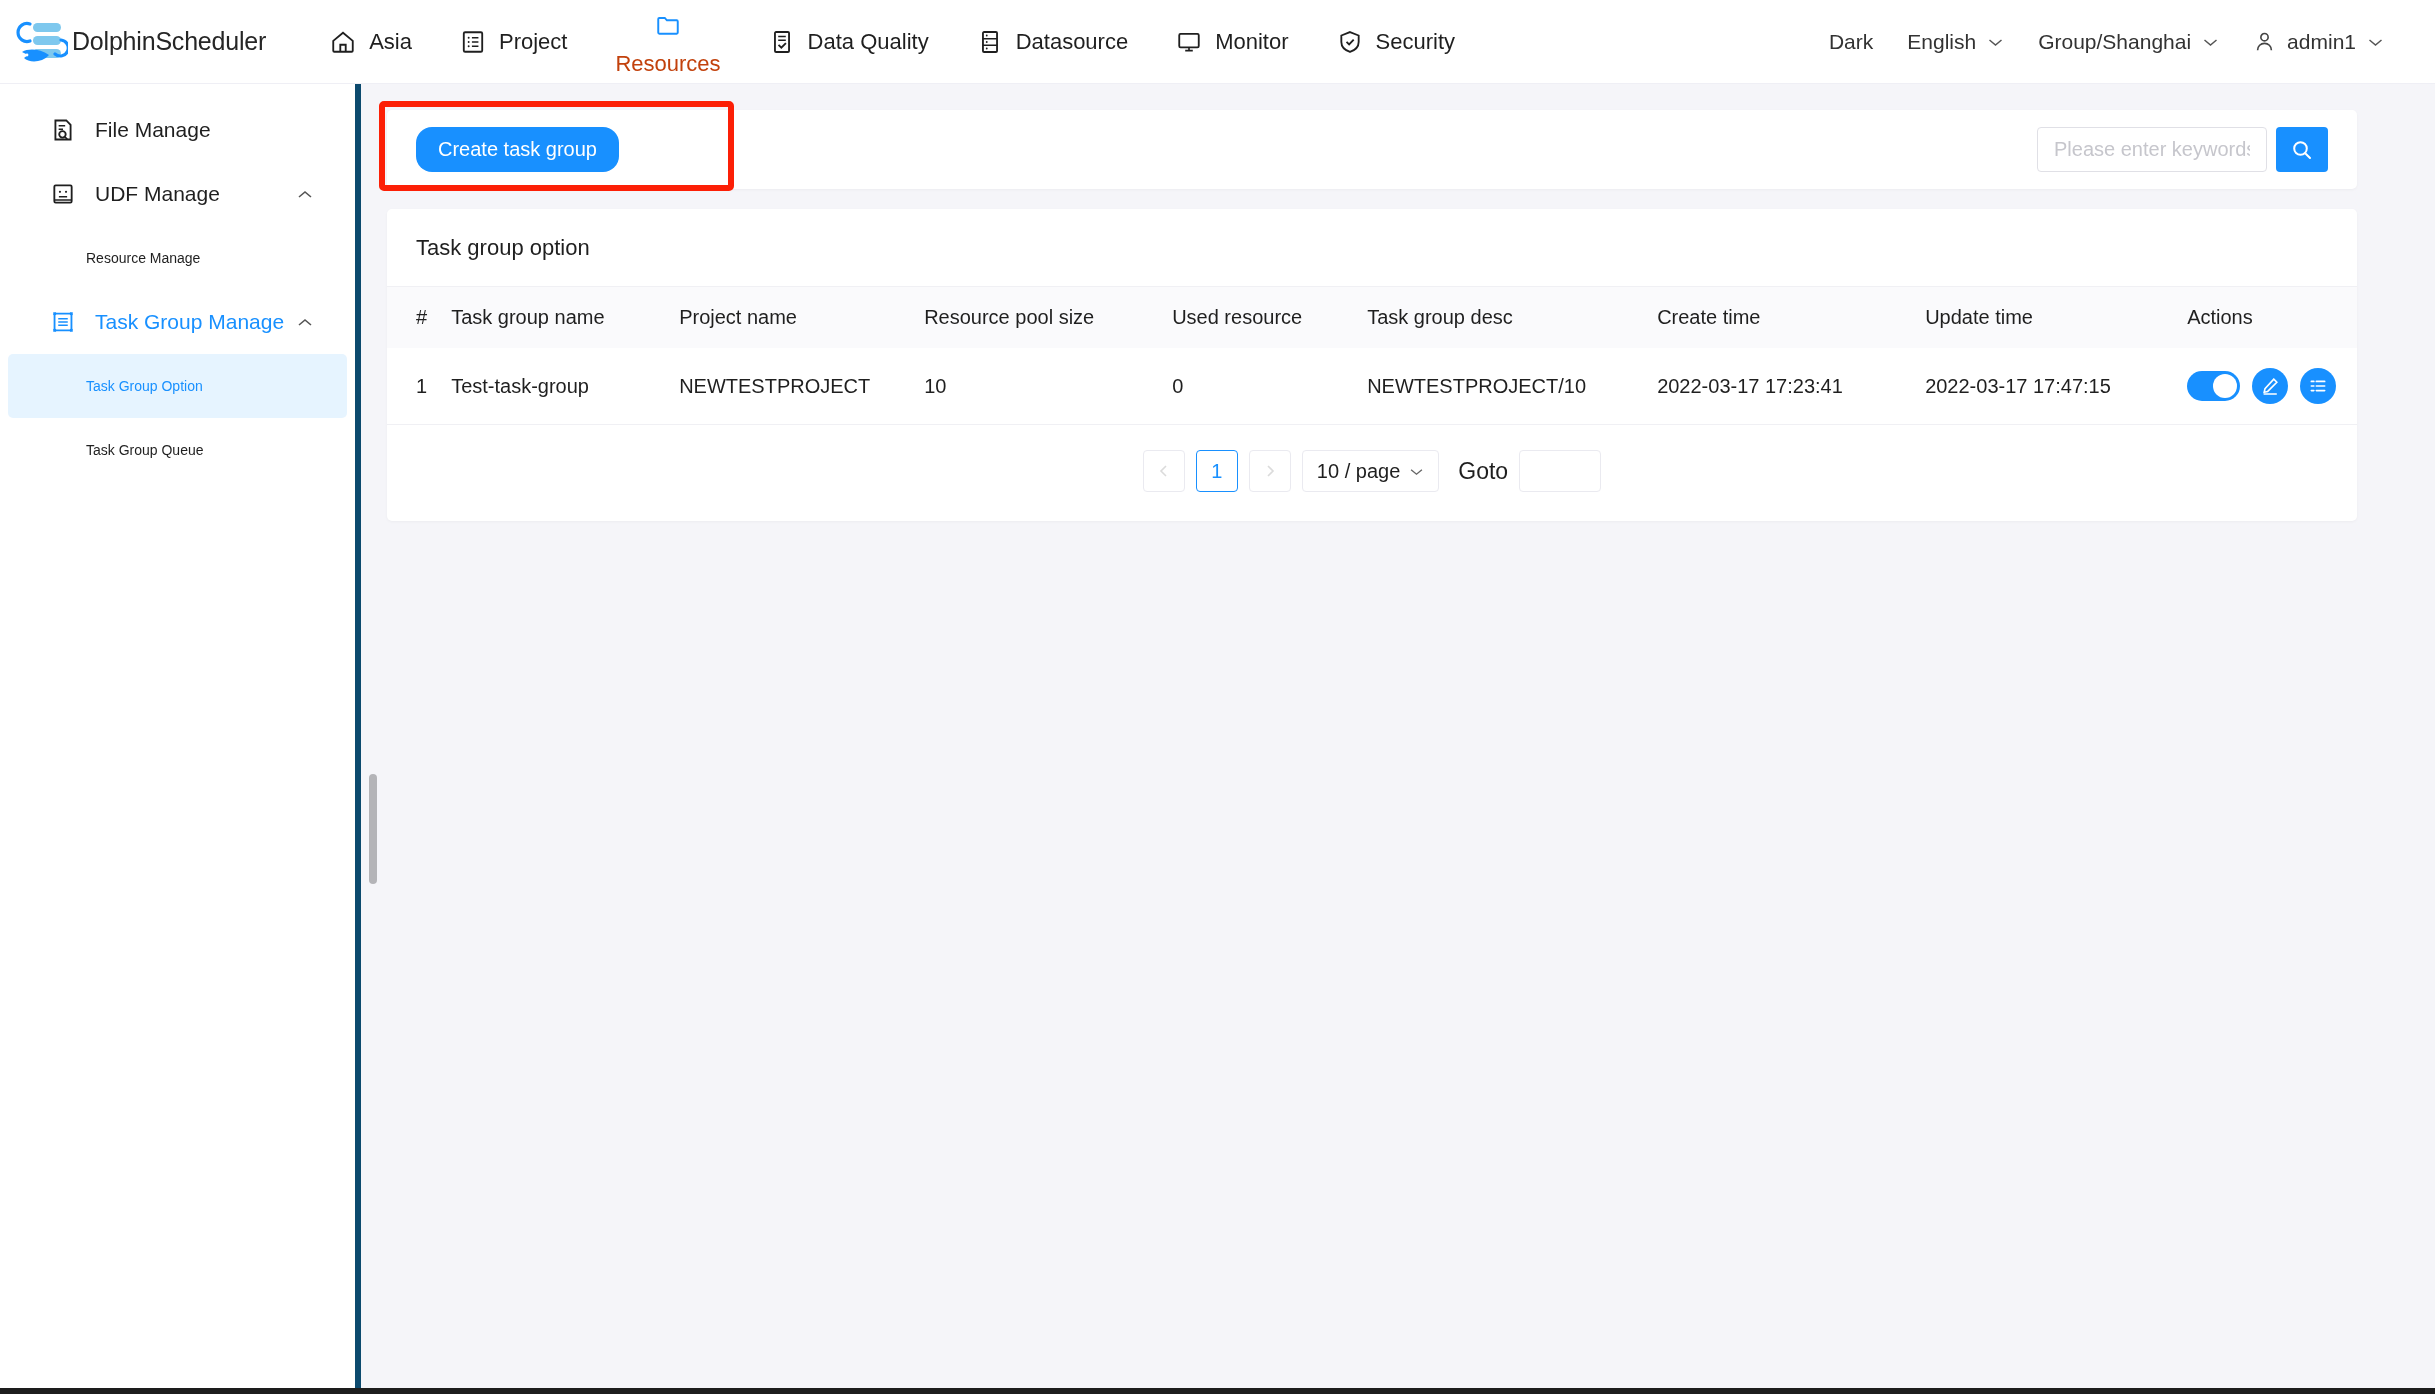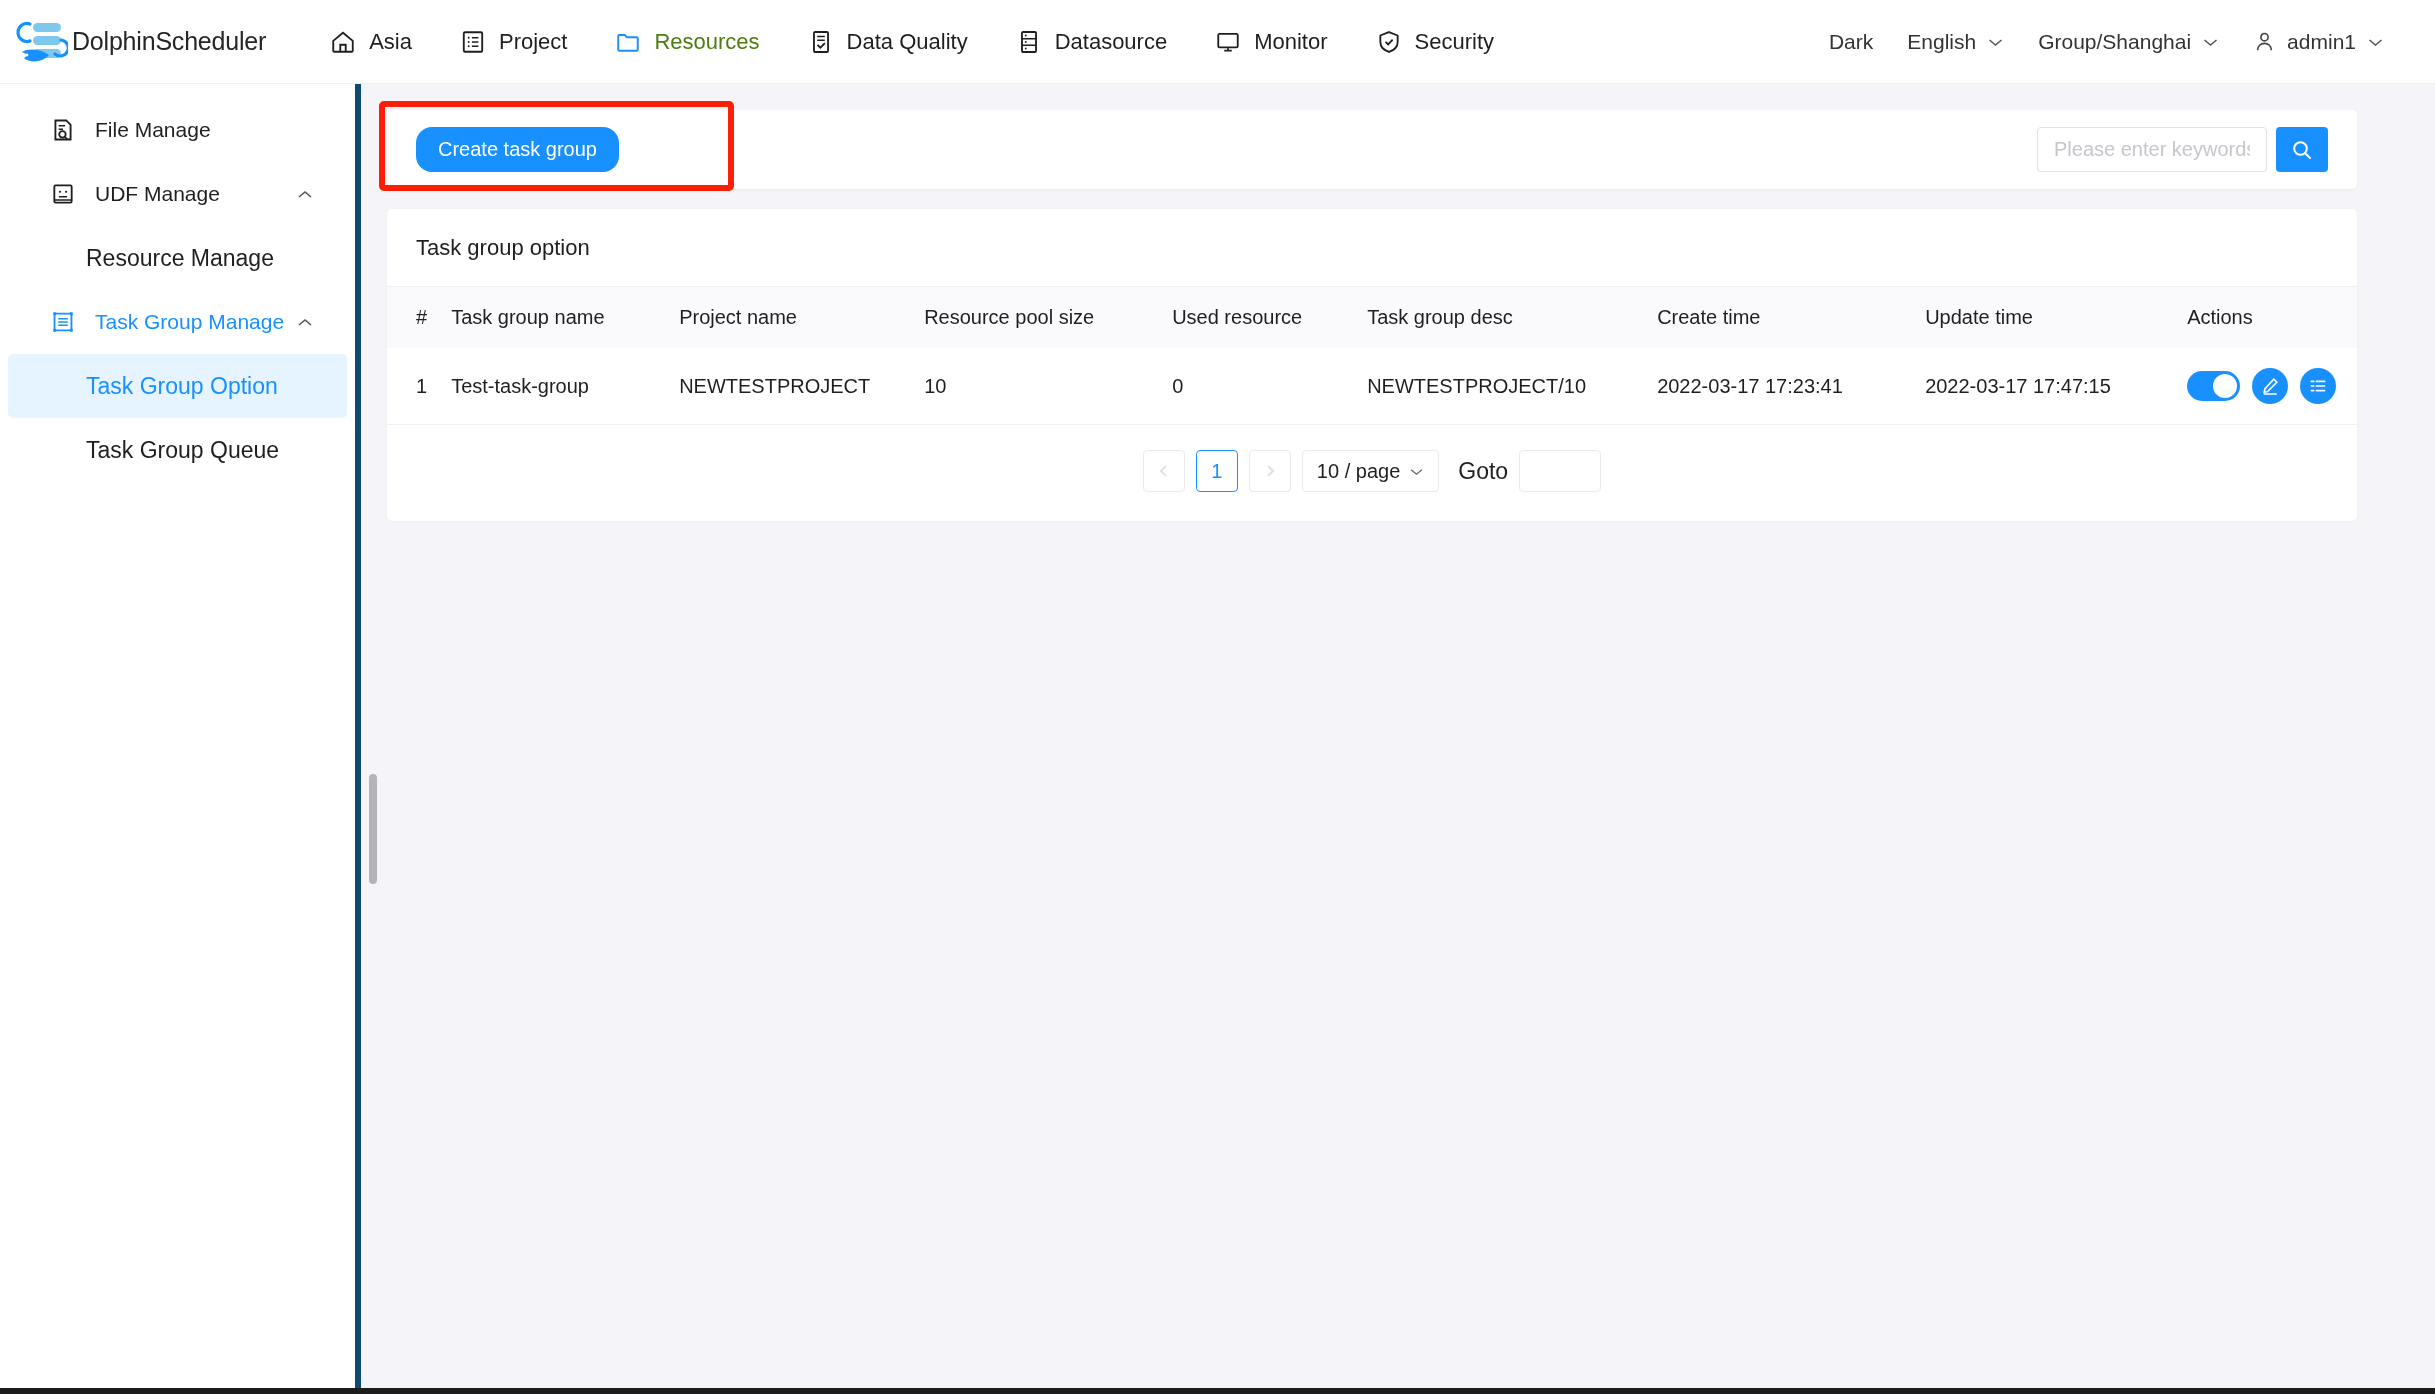--- a/index.html
+++ b/index.html
@@ -26,21 +26,21 @@
     font-size: 25px; color: #262626; letter-spacing: -0.2px;
     font-family: "Liberation Sans", sans-serif;
   }
   .nav { display: flex; align-items: center; gap: 0; }
   .nav-item {
     display: flex; align-items: center; gap: 13px;
     padding: 0 24px; height: 60px;
     font-size: 22px; color: #1f1f1f; cursor: pointer; white-space: nowrap;
   }
   .nav-item .ic { width: 26px; height: 26px; display: block; flex: none; }
-  .nav-item.active { color: #4d7c0f; }
+  .nav-item.active { color: #c2410c; flex-direction: column; }
   .nav-item.active .ic { stroke: #1890ff; }
 
   .header-right {
     margin-left: auto; display: flex; align-items: center; gap: 0;
     font-size: 21px; color: #333;
   }
   .hr-item {
     display: flex; align-items: center; gap: 11px;
     padding: 0 17px; cursor: pointer; white-space: nowrap;
   }
@@ -62,21 +62,21 @@
     height: 64px; padding: 0 33px 0 42px;
     font-size: 21px; color: #1f1f1f; cursor: pointer;
     border-radius: 5px; margin: 0 8px;
   }
   .side-row .sic { width: 26px; height: 26px; flex: none; margin-right: 19px; display:block; }
   .side-row .arrow { margin-left: auto; width: 18px; height: 11px; display:block; }
   .side-row.accent { color: #1890ff; }
   .side-child {
     display: flex; align-items: center;
     height: 64px; padding-left: 78px;
-    font-size: 23px; color: #1f1f1f; cursor: pointer;
+    font-size: 14px; color: #1f1f1f; cursor: pointer;
     border-radius: 5px; margin: 0 8px;
   }
   .side-child.selected { background: #e6f4ff; color: #1890ff; }
 
   
   .main {
     flex: 1; position: relative;
     background: #f5f5f9;
     padding: 26px 78px 0 26px;
     overflow: hidden;

